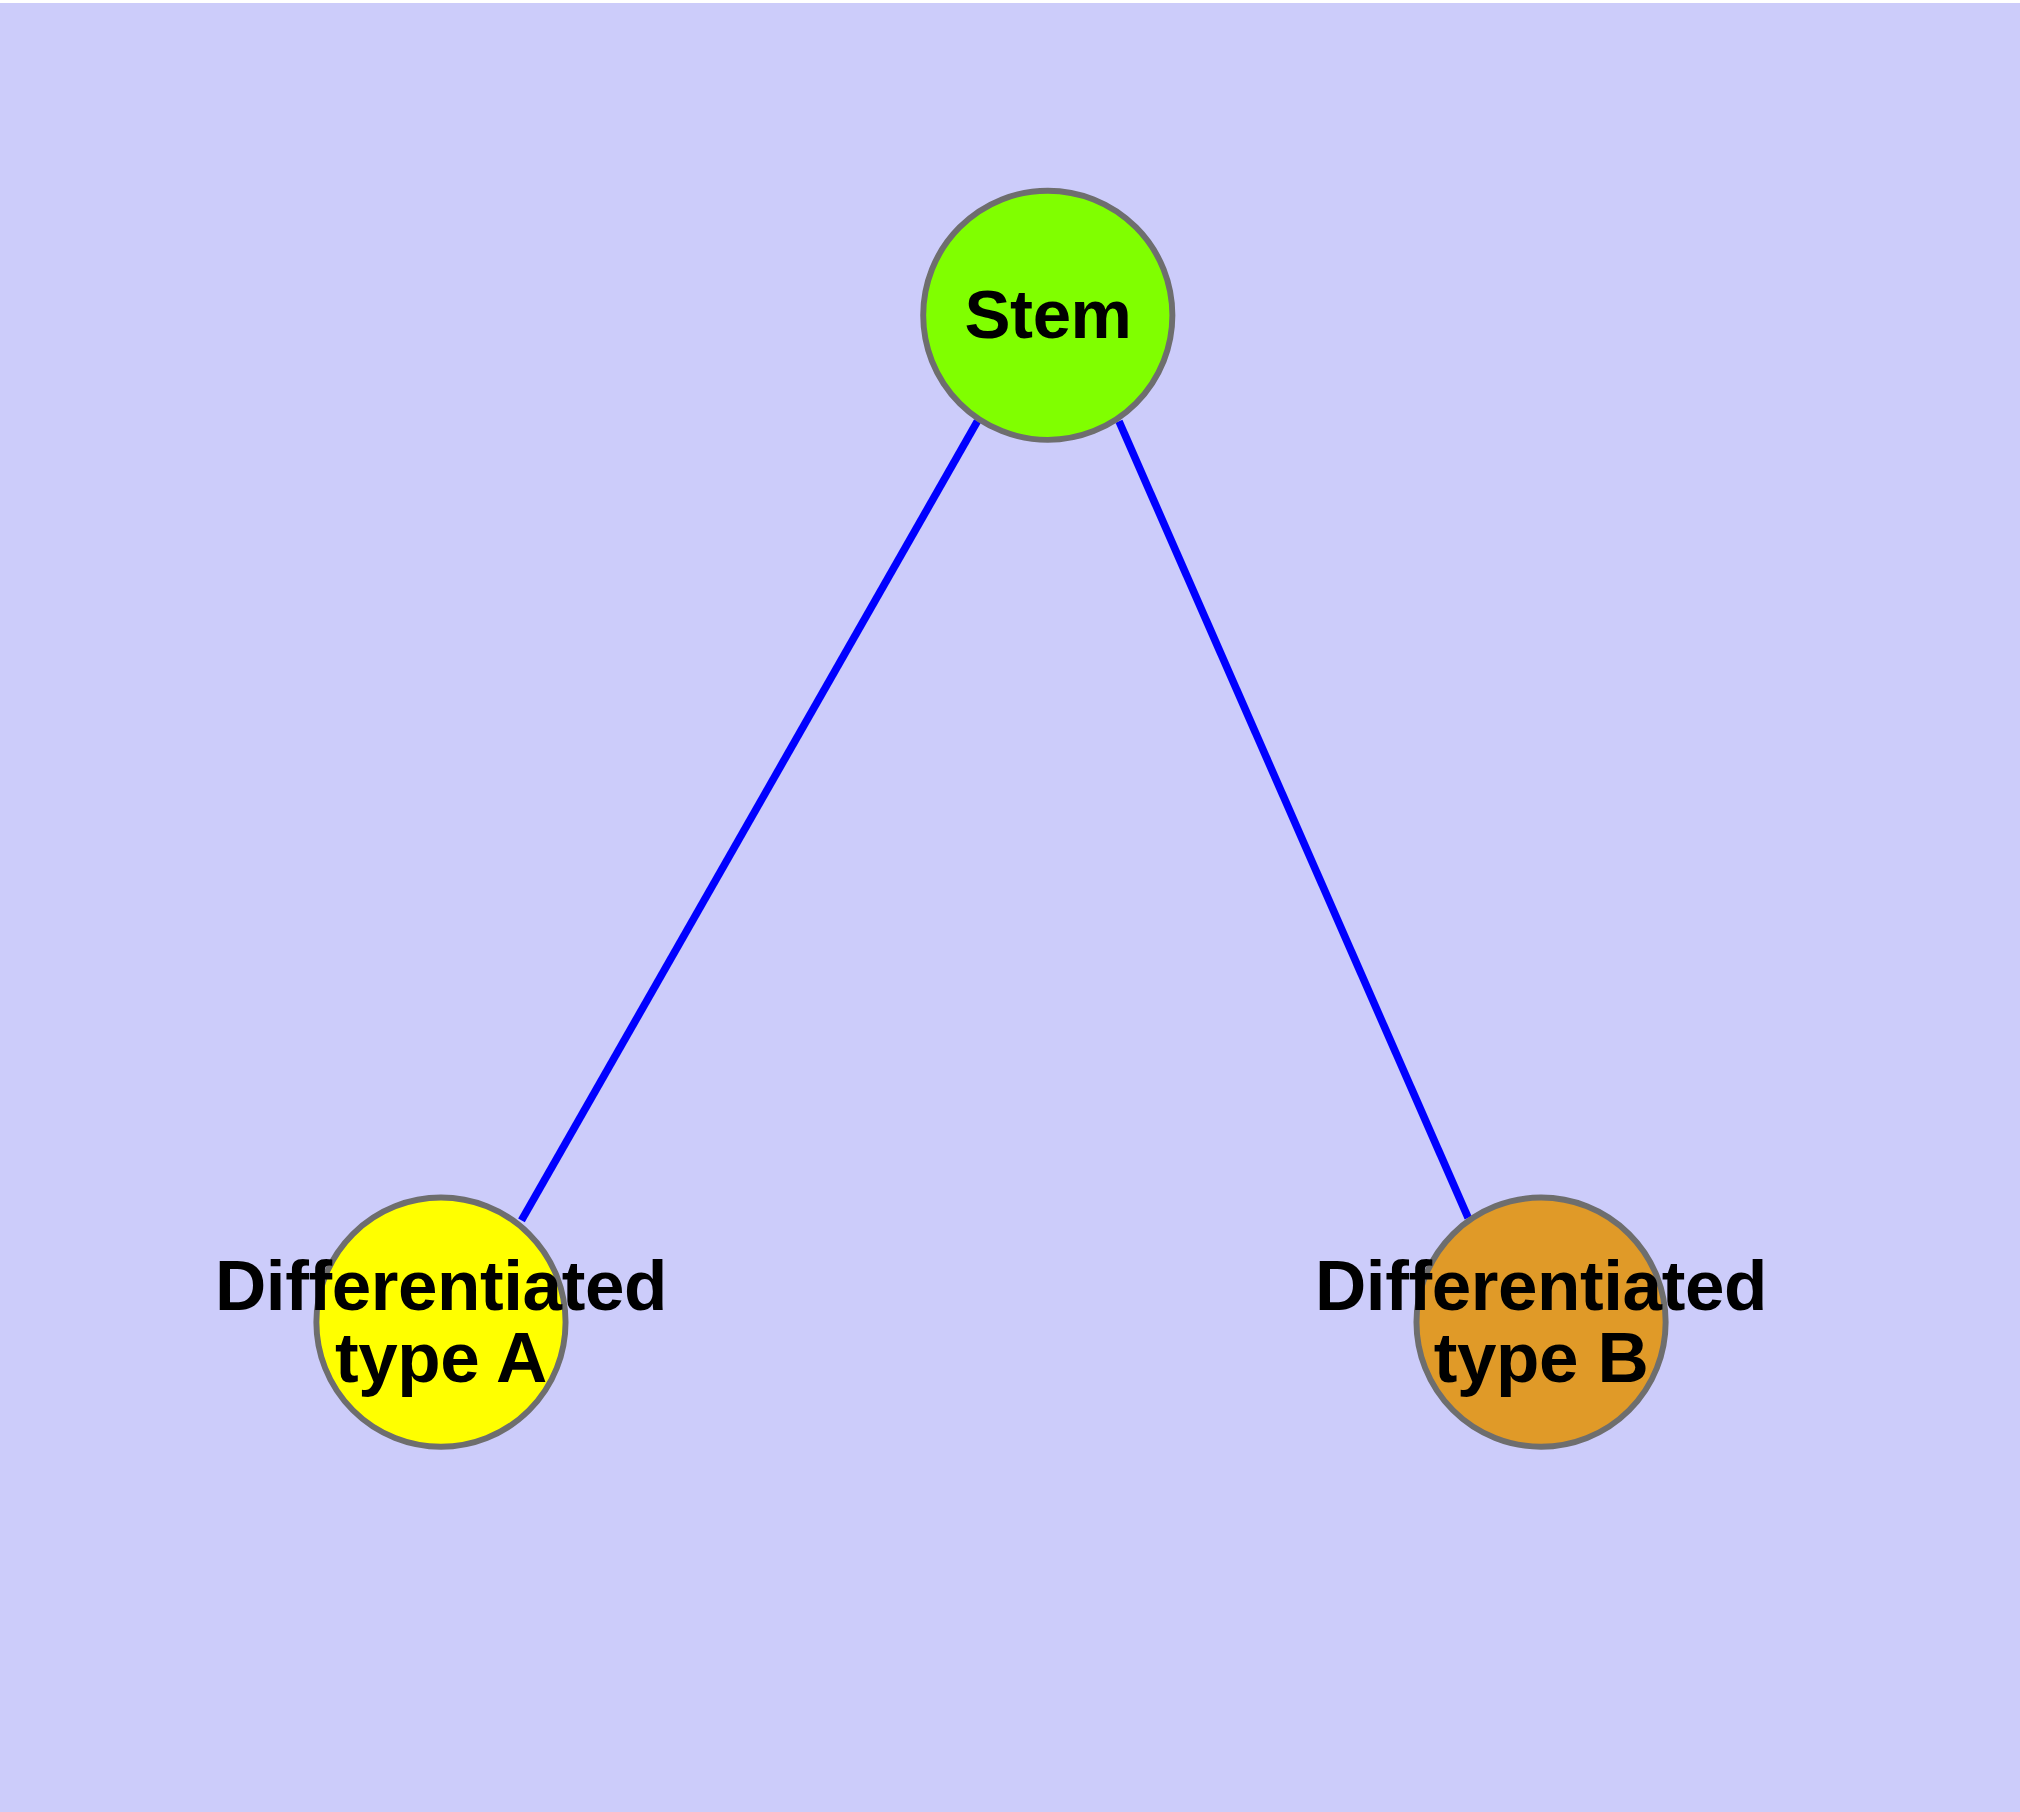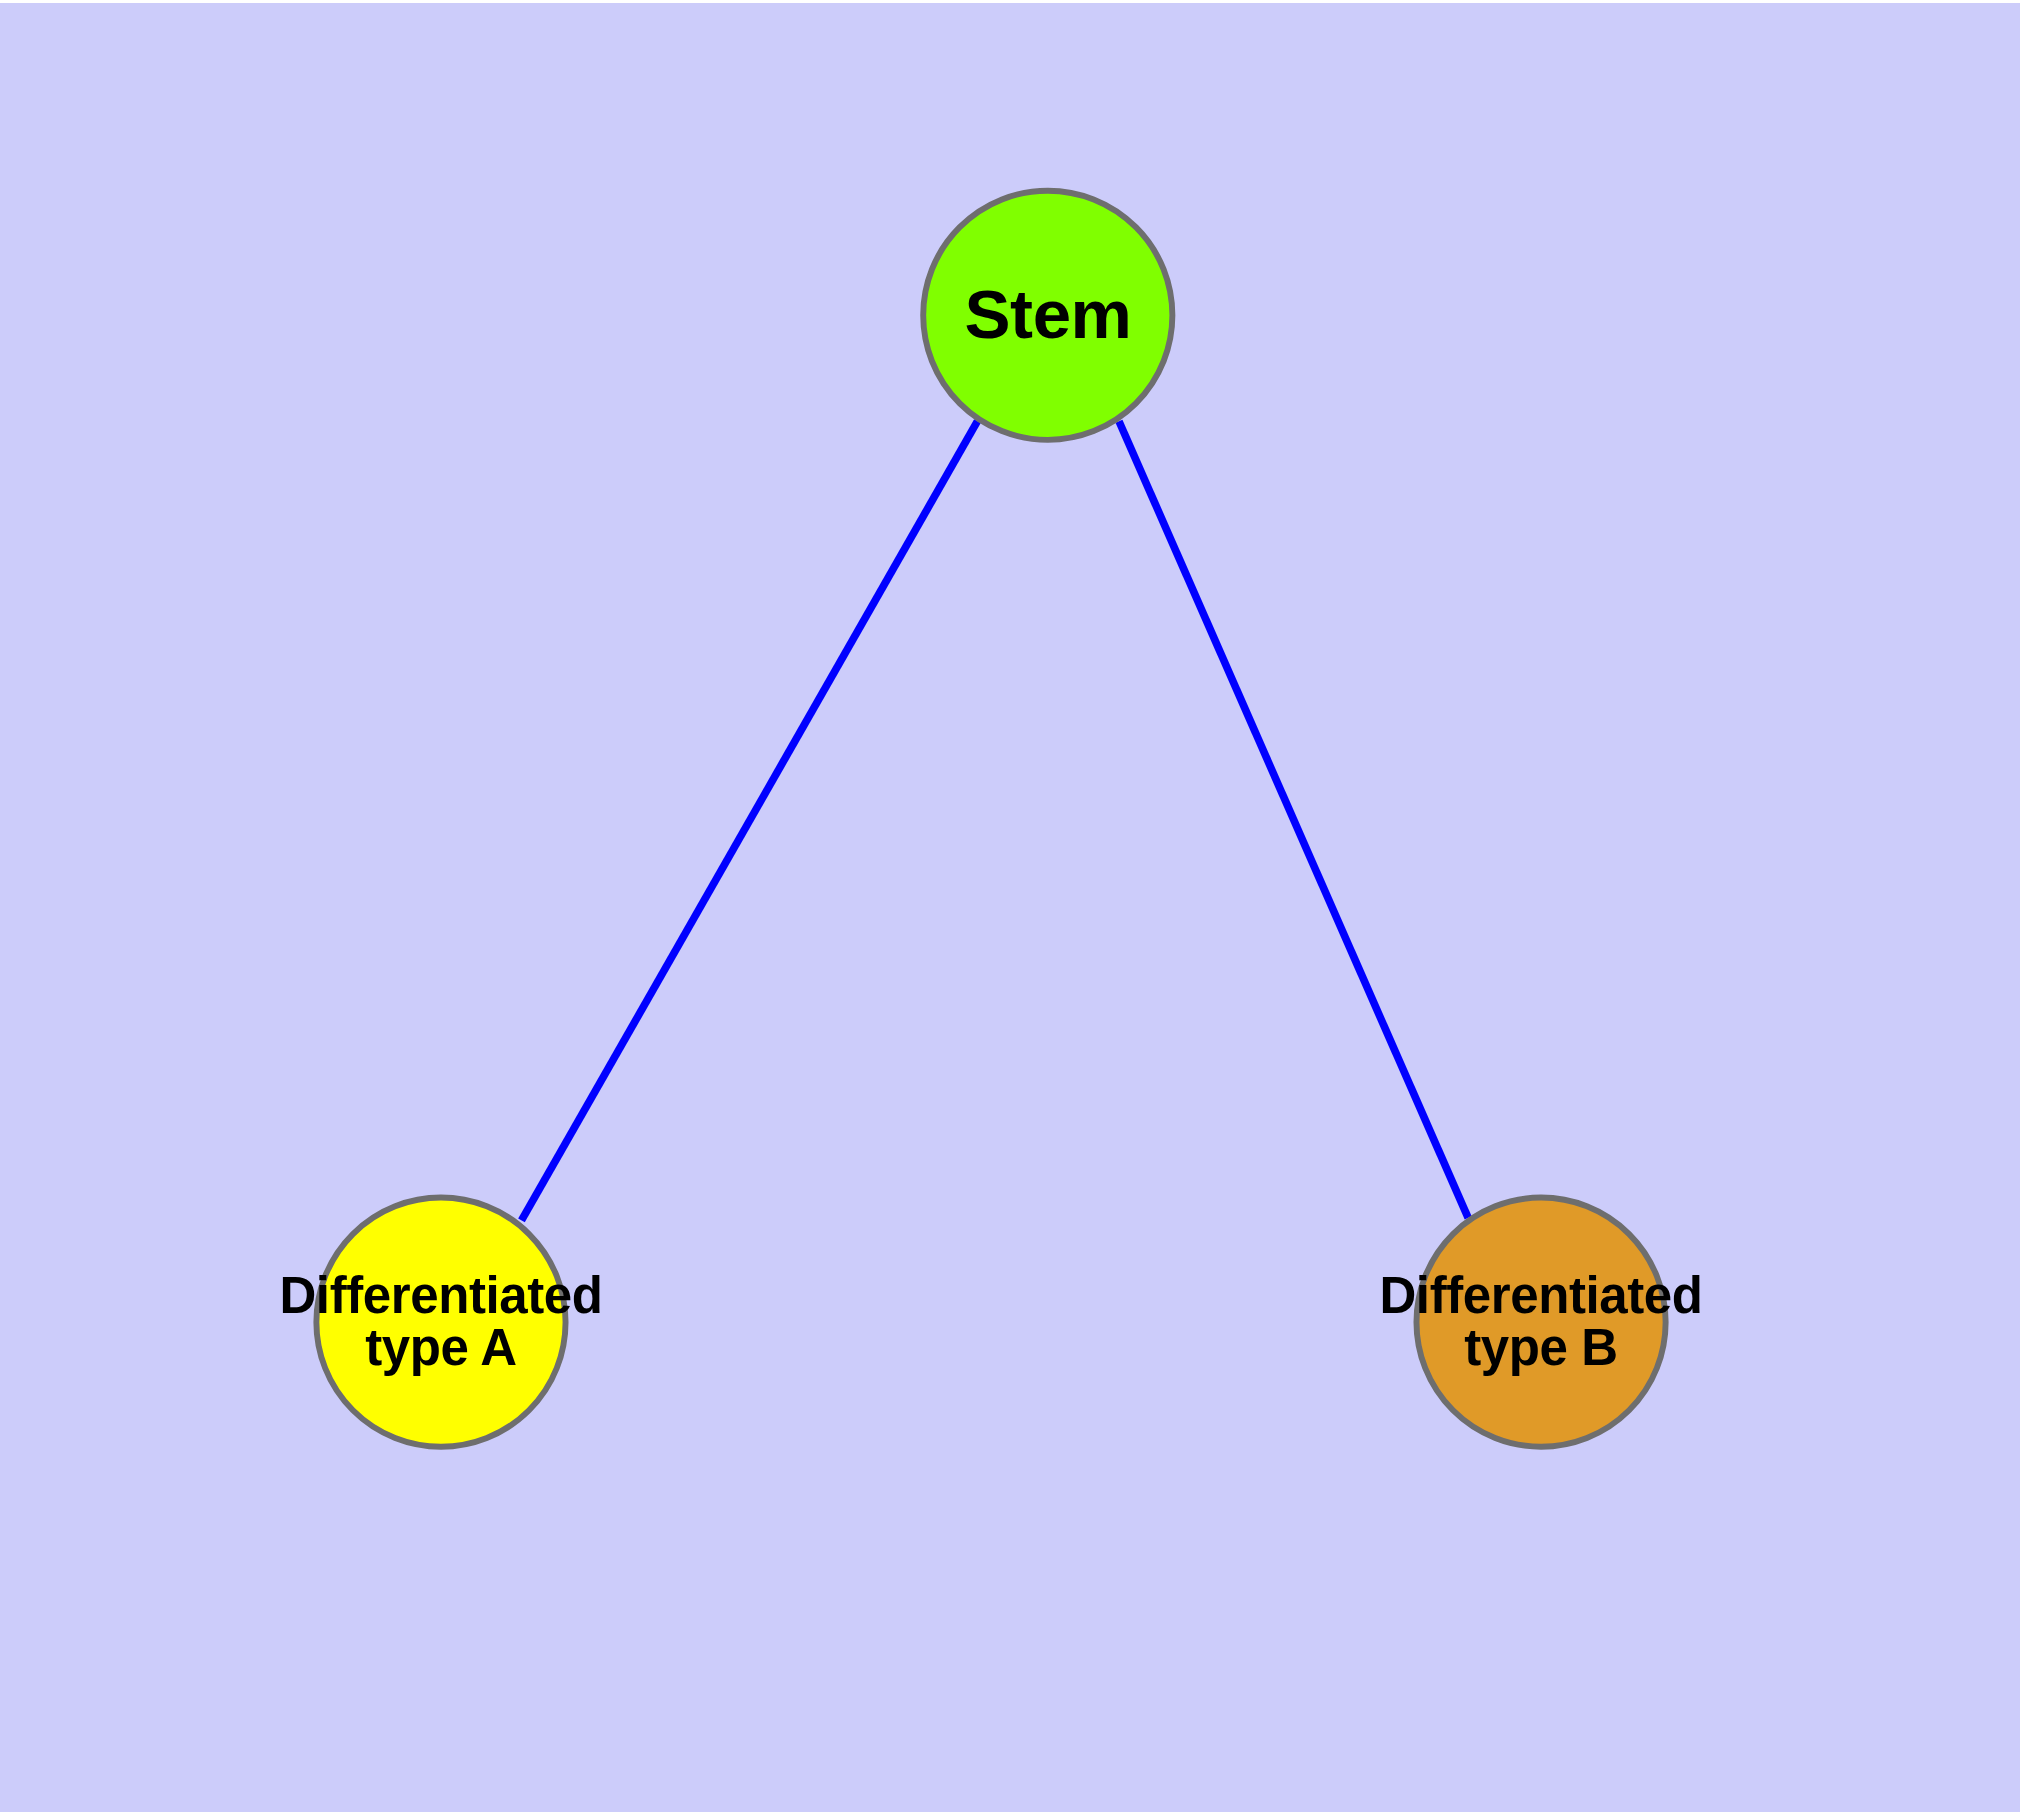--- a/index.html
+++ b/index.html
@@ -39,21 +39,21 @@
     white-space: pre;
     line-height: 1.02;
     letter-spacing: -0.4px;
     pointer-events: none;
     transform: translate(-50%, -50%);
   }
   .node-label.root {
     font-size: 69px;
   }
   .node-label.leaf {
-    font-size: 51px;
+    font-size: 71px;
   }
 </style>
 </head>
 <body>
 
 <div id="canvas">
 
   <div id="plot-area"></div>
 
   <svg id="graph-svg" viewBox="0 0 2384 2138" xmlns="http://www.w3.org/2000/svg">

